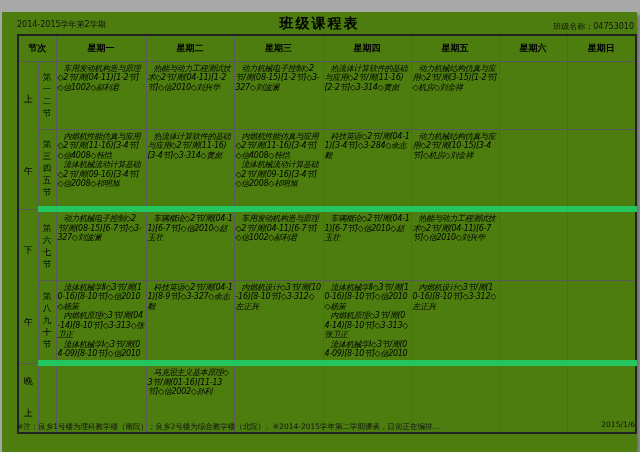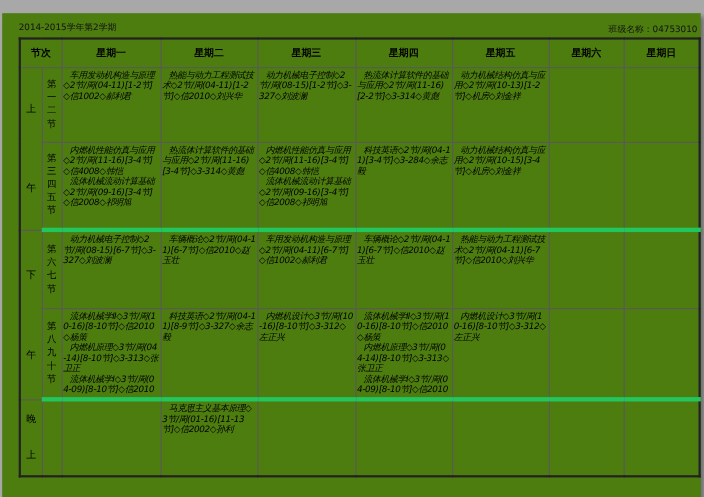--- a/index.html
+++ b/index.html
@@ -20,21 +20,21 @@
   table.schedule {
     position:absolute; left:15px; top:22px; width:618px;
     border-collapse:collapse; table-layout:fixed;
     border:2px solid #222;
   }
   .schedule th, .schedule td { border:1px solid #5a5a5a; padding:0; vertical-align:top; color:#000; }
   tr.head { height:26px; }
   tr.head th { font-size:9px; font-weight:bold; text-align:center; vertical-align:middle; }
   tr.r1 { height:68px; } tr.r2 { height:80px; } tr.r3 { height:71px; }
   tr.r4 { height:83px; } tr.r5 { height:70px; }
-  tr.sec-end td { border-bottom:4px solid #22c55e; }
+  tr.sec-end td { border-bottom:6px solid #22c55e; }
   tr.head th { border-bottom:1px solid #5a5a5a; }
 
   td.section-cell { vertical-align:middle; }
   .vlabel { display:flex; flex-direction:column; justify-content:space-around;
     align-items:center; font-size:9px; font-weight:normal; }
   .vlabel.tall { height:144px; }
   .vlabel.night { height:64px; }
   .vlabel span { display:block; }
 
   td.period-cell { vertical-align:middle; }
@@ -49,20 +49,21 @@
     display:flex; justify-content:space-between; align-items:flex-start; }
   .footer-note { font-size:7.5px; color:#111; }
   .footer-date { font-size:7.5px; color:#111; margin-top:-2px; }
 </style>
 </head>
 <body>
 
 <div class="page">
 
   <div class="term-label">2014-2015学年第2学期</div>
+  <div class="page-title">班级课程表</div>
   <div class="class-name">班级名称：04753010</div>
 
   <table class="schedule">
     <colgroup>
       <col style="width:20px">
         <col style="width:18px">
       <col style="width:90px">
         <col style="width:88px">
         <col style="width:89px">
       <col style="width:88px">
@@ -104,21 +105,21 @@
       <td class="schedule-cell">
             <p class="course">热能与动力工程测试技术◇2节/周(04-11)[1-2节]◇信2010◇刘兴华</p>
           </td>
       <td class="schedule-cell">
             <p class="course">动力机械电子控制◇2节/周(08-15)[1-2节]◇3-327◇刘波澜</p>
           </td>
       <td class="schedule-cell">
             <p class="course">热流体计算软件的基础与应用◇2节/周(11-16)[2-2节]◇3-314◇黄彪</p>
           </td>
       <td class="schedule-cell">
-            <p class="course">动力机械结构仿真与应用◇2节/周(10-13)[1-2节]◇机房◇刘金祥</p>
+            <p class="course">动力机械结构仿真与应用◇2节/周(3-15)[1-2节]◇机房◇刘金祥</p>
           </td>
       <td class="schedule-cell"></td>
       <td class="schedule-cell"></td>
     </tr>
 
     <tr class="r2 sec-end">
       <td class="period-cell">
         <div class="vchars">
               <span>第</span>
               <span>三</span>
@@ -231,14 +232,18 @@
           </td>
       <td class="schedule-cell"></td>
       <td class="schedule-cell"></td>
       <td class="schedule-cell"></td>
       <td class="schedule-cell"></td>
       <td class="schedule-cell"></td>
     </tr>
   </tbody>
     </table>
 
+  <div class="footer-row">
+    <span class="footer-note">※注：良乡1号楼为理科教学楼（南院）；良乡2号楼为综合教学楼（北院）。※2014-2015学年第二学期课表，目前正在编排...</span>
+    <span class="footer-date">2015/1/6</span>
+  </div>
 
 </div>
 
 </body></html>

